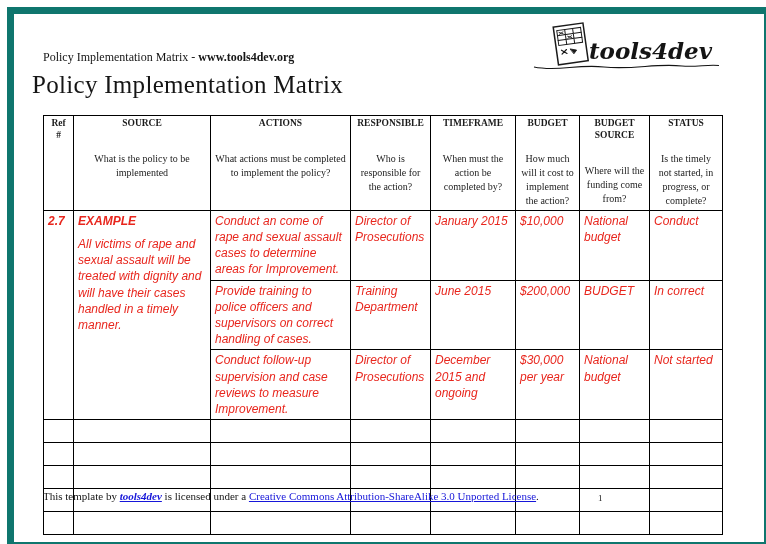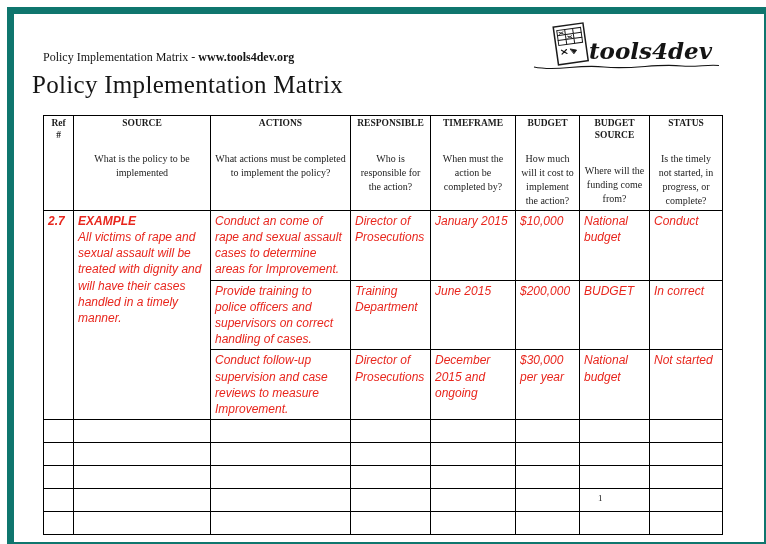--- a/index.html
+++ b/index.html
@@ -40,21 +40,21 @@
   }
   .col-desc {
     font-weight:normal; font-size:10px; margin-top:22px; line-height:1.4;
     color:#222;
   }
   .ex {
     color:#e8261d; font-family:"Liberation Sans", sans-serif;
     font-style:italic; font-size:12px; line-height:1.35;
   }
   .ex-ref { font-weight:bold; }
-  .ex-label { font-weight:bold; }
+  .ex-label { font-weight:bold; margin-bottom:7px; }
   .footer {
     position:absolute; left:29px; top:476px; font-size:11px; color:#151515;
     white-space:nowrap;
   }
   .footer a { color:#1616d9; text-decoration:underline; }
   .footer a.t4d { font-style:italic; font-weight:bold; }
   .page-num {
     position:absolute; left:584px; top:479px; font-size:9px; color:#151515;
   }
 </style>
@@ -203,16 +203,17 @@
           <td></td>
           <td></td>
           <td></td>
           <td></td>
           <td></td>
           <td></td>
     </tr>
   </tbody>
     </table>
 
+  <div class="footer"><span>This template by </span><a href="#" class="t4d">tools4dev</a><span> is licensed under a </span><a href="#">Creative Commons Attribution-ShareAlike 3.0 Unported License</a><span>.</span></div>
 
   <div class="page-num">1</div>
 
 </div>
 
 </body></html>

